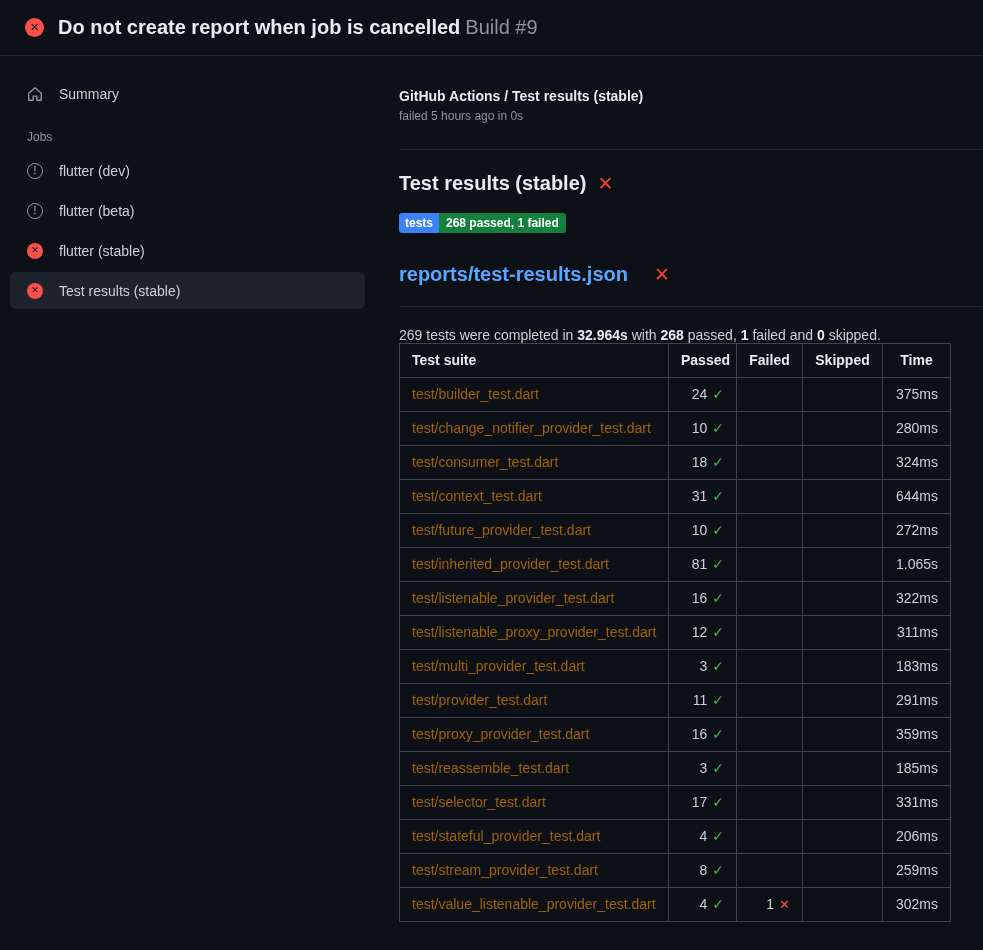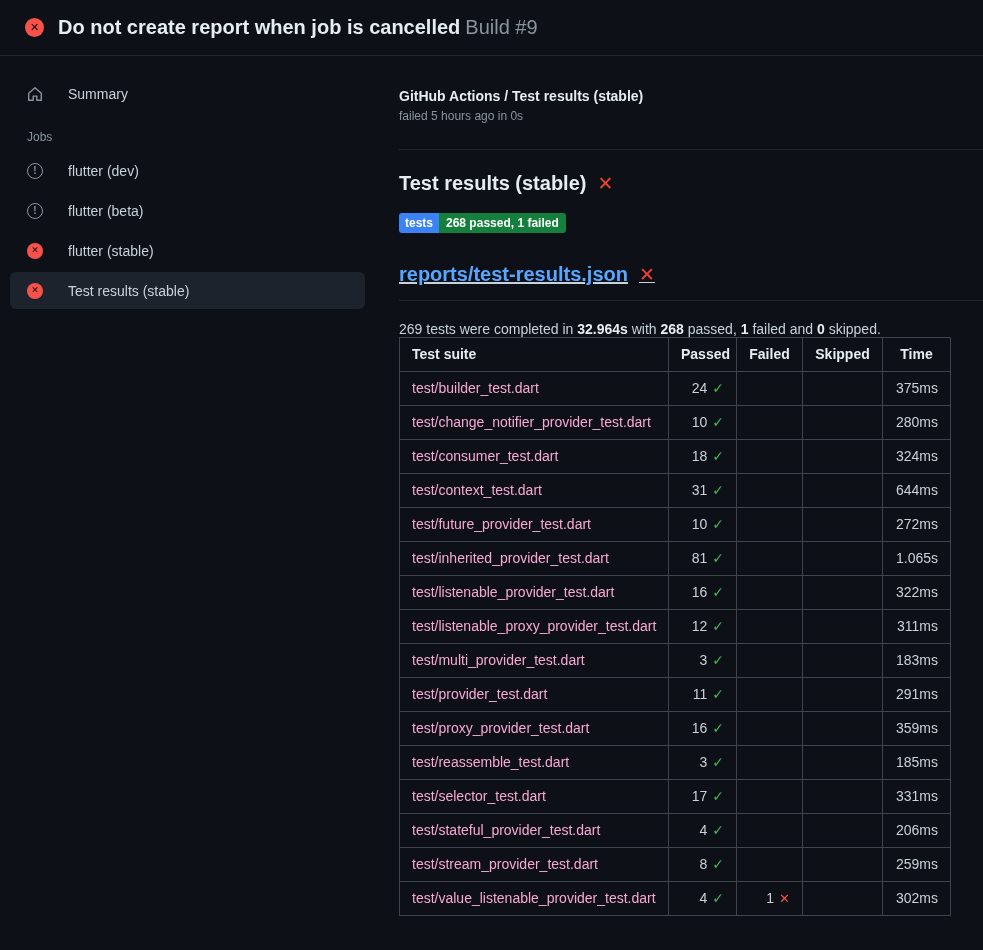--- a/index.html
+++ b/index.html
@@ -36,21 +36,21 @@
   }
   .status-icon.failed { background: #f85149; color: #0d1117; font-size: 9px; font-weight: 700; }
   .status-icon.neutral { border: 1.5px solid #8b949e; color: #8b949e; font-size: 10px; font-weight: 700; }
 
   
   .layout { display: flex; height: 894px; }
 
   
   .sidebar { width: 375px; flex-shrink: 0; padding: 19px 10px; }
   .sidebar-item {
-    display: flex; align-items: center; gap: 25px;
+    display: flex; align-items: center; gap: 16px;
     height: 37px; padding: 0 17px; margin-bottom: 3px;
     border-radius: 6px; font-size: 14px; color: #c9d1d9; cursor: pointer;
   }
   .sidebar-item.selected { background: #1c232d; }
   .jobs-heading { font-size: 12px; color: #8b949e; margin: 18px 0 8px; padding-left: 17px; }
   .home-icon svg { display: block; }
 
   
   main { flex: 1; min-width: 0; padding: 32px 0 0 24px; }
   .breadcrumb { font-size: 14px; font-weight: 700; color: #e6edf2; }
@@ -65,43 +65,42 @@
 
   .badge {
     display: inline-flex; margin-top: 18px;
     font-size: 12px; font-weight: 600; color: #ffffff;
     border-radius: 3px; overflow: hidden; line-height: 1.2;
   }
   .badge-label { background: #3b82f6; padding: 3px 6px; }
   .badge-value { background: #15803d; padding: 3px 7px; }
 
   .report-heading {
-    display: flex; align-items: center; gap: 11px;
-    margin: 30px 0 0; padding-bottom: 14px;
+    display: flex; align-items: center; gap: 26px;
+    margin: 30px 0 0; padding-bottom: 20px;
     border-bottom: 1px solid #21262d;
-    text-decoration: underline;
   }
   .report-link { font-size: 20px; font-weight: 700; color: #58a6ff; text-decoration: none; }
 
   .summary-line { margin: 20px 0 0; font-size: 14px; color: #c9d1d9; }
   .summary-line b { color: #e6edf2; font-weight: 700; }
 
   
   .results-table {
     border-collapse: collapse; table-layout: fixed;
     width: calc(100% - 32px); font-size: 14px;
   }
   .results-table th, .results-table td {
     border: 1px solid #3d444d; padding: 6px 12px;
     line-height: 21px; overflow: hidden; white-space: nowrap;
   }
   .results-table th { color: #e6edf2; font-weight: 700; text-align: left; }
   .results-table th:not(:first-child) { text-align: center; }
   .num-cell, .time-cell { text-align: right; color: #c9d1d9; }
-  .suite-link { color: #f9a8d4; text-decoration: none; }
+  .suite-link { color: #a16207; text-decoration: none; }
   .check { color: #3fb950; font-weight: 700; margin-left: 5px; }
   .cross { color: #f85149; font-weight: 700; margin-left: 5px; font-size: 13px; }
 </style>
 </head>
 <body>
 
 <header class="topbar">
   <span class="circle-x large">✕</span>
   <h1 class="run-title">
     <span>Do not create report when job is cancelled</span><span class="build-num">Build #9</span>

